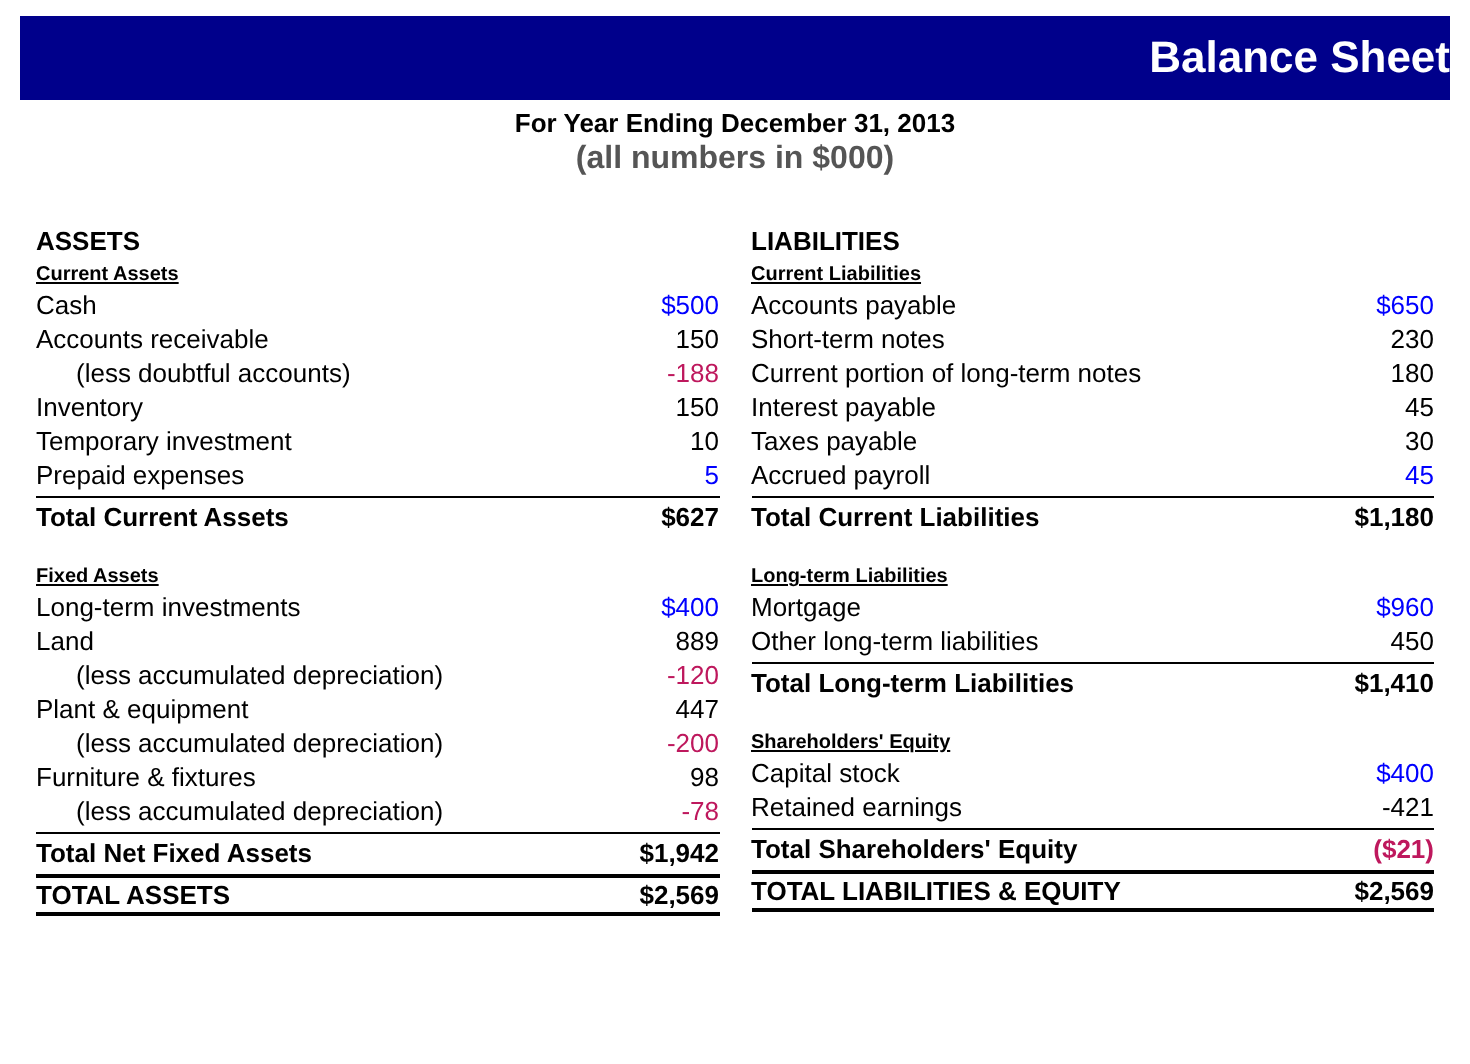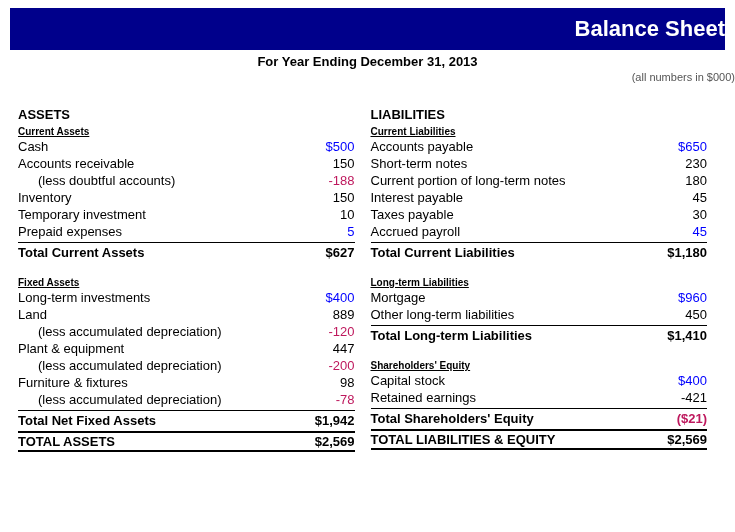--- a/index.html
+++ b/index.html
@@ -24,21 +24,21 @@
     }
     .subtitle {
       text-align: center;
       font-weight: bold;
       font-size: 13px;
       margin-top: 4px;
     }
     .content {
       display: flex;
       flex-direction: row;
-      margin: 18px 20px 10px 10px;
+      margin: 18px 10px 10px 10px;
       gap: 0;
     }
     .column {
       flex: 1;
       padding: 0 8px;
     }
     .section-title {
       font-weight: bold;
       margin-top: 6px;
       margin-bottom: 2px;
@@ -84,21 +84,21 @@
     .label { flex: 1; }
     .spacer { height: 12px; }
   </style>
 </head>
 <body>
 
 <div class="header-bar">
   <h1>Balance Sheet</h1>
 </div>
 <div class="subtitle">For Year Ending December 31, 2013</div>
-<div class="subtitle_small" style="text-align:right;font-size:11px;color:#555;margin-top:2px;">(all numbers in $000)</div>
+<div class="subtitle_small" style="text-align:center;font-size:16px;color:#555;margin-top:2px;font-weight:bold;">(all numbers in $000)</div>
 
 <div class="content">
 
   <div class="column">
     <div class="section-title">ASSETS</div>
     <div class="sub-section-title">Current Assets</div>
 
     <div class="row">
       <span class="label">Cash</span>
       <span class="value blue">$500</span>

